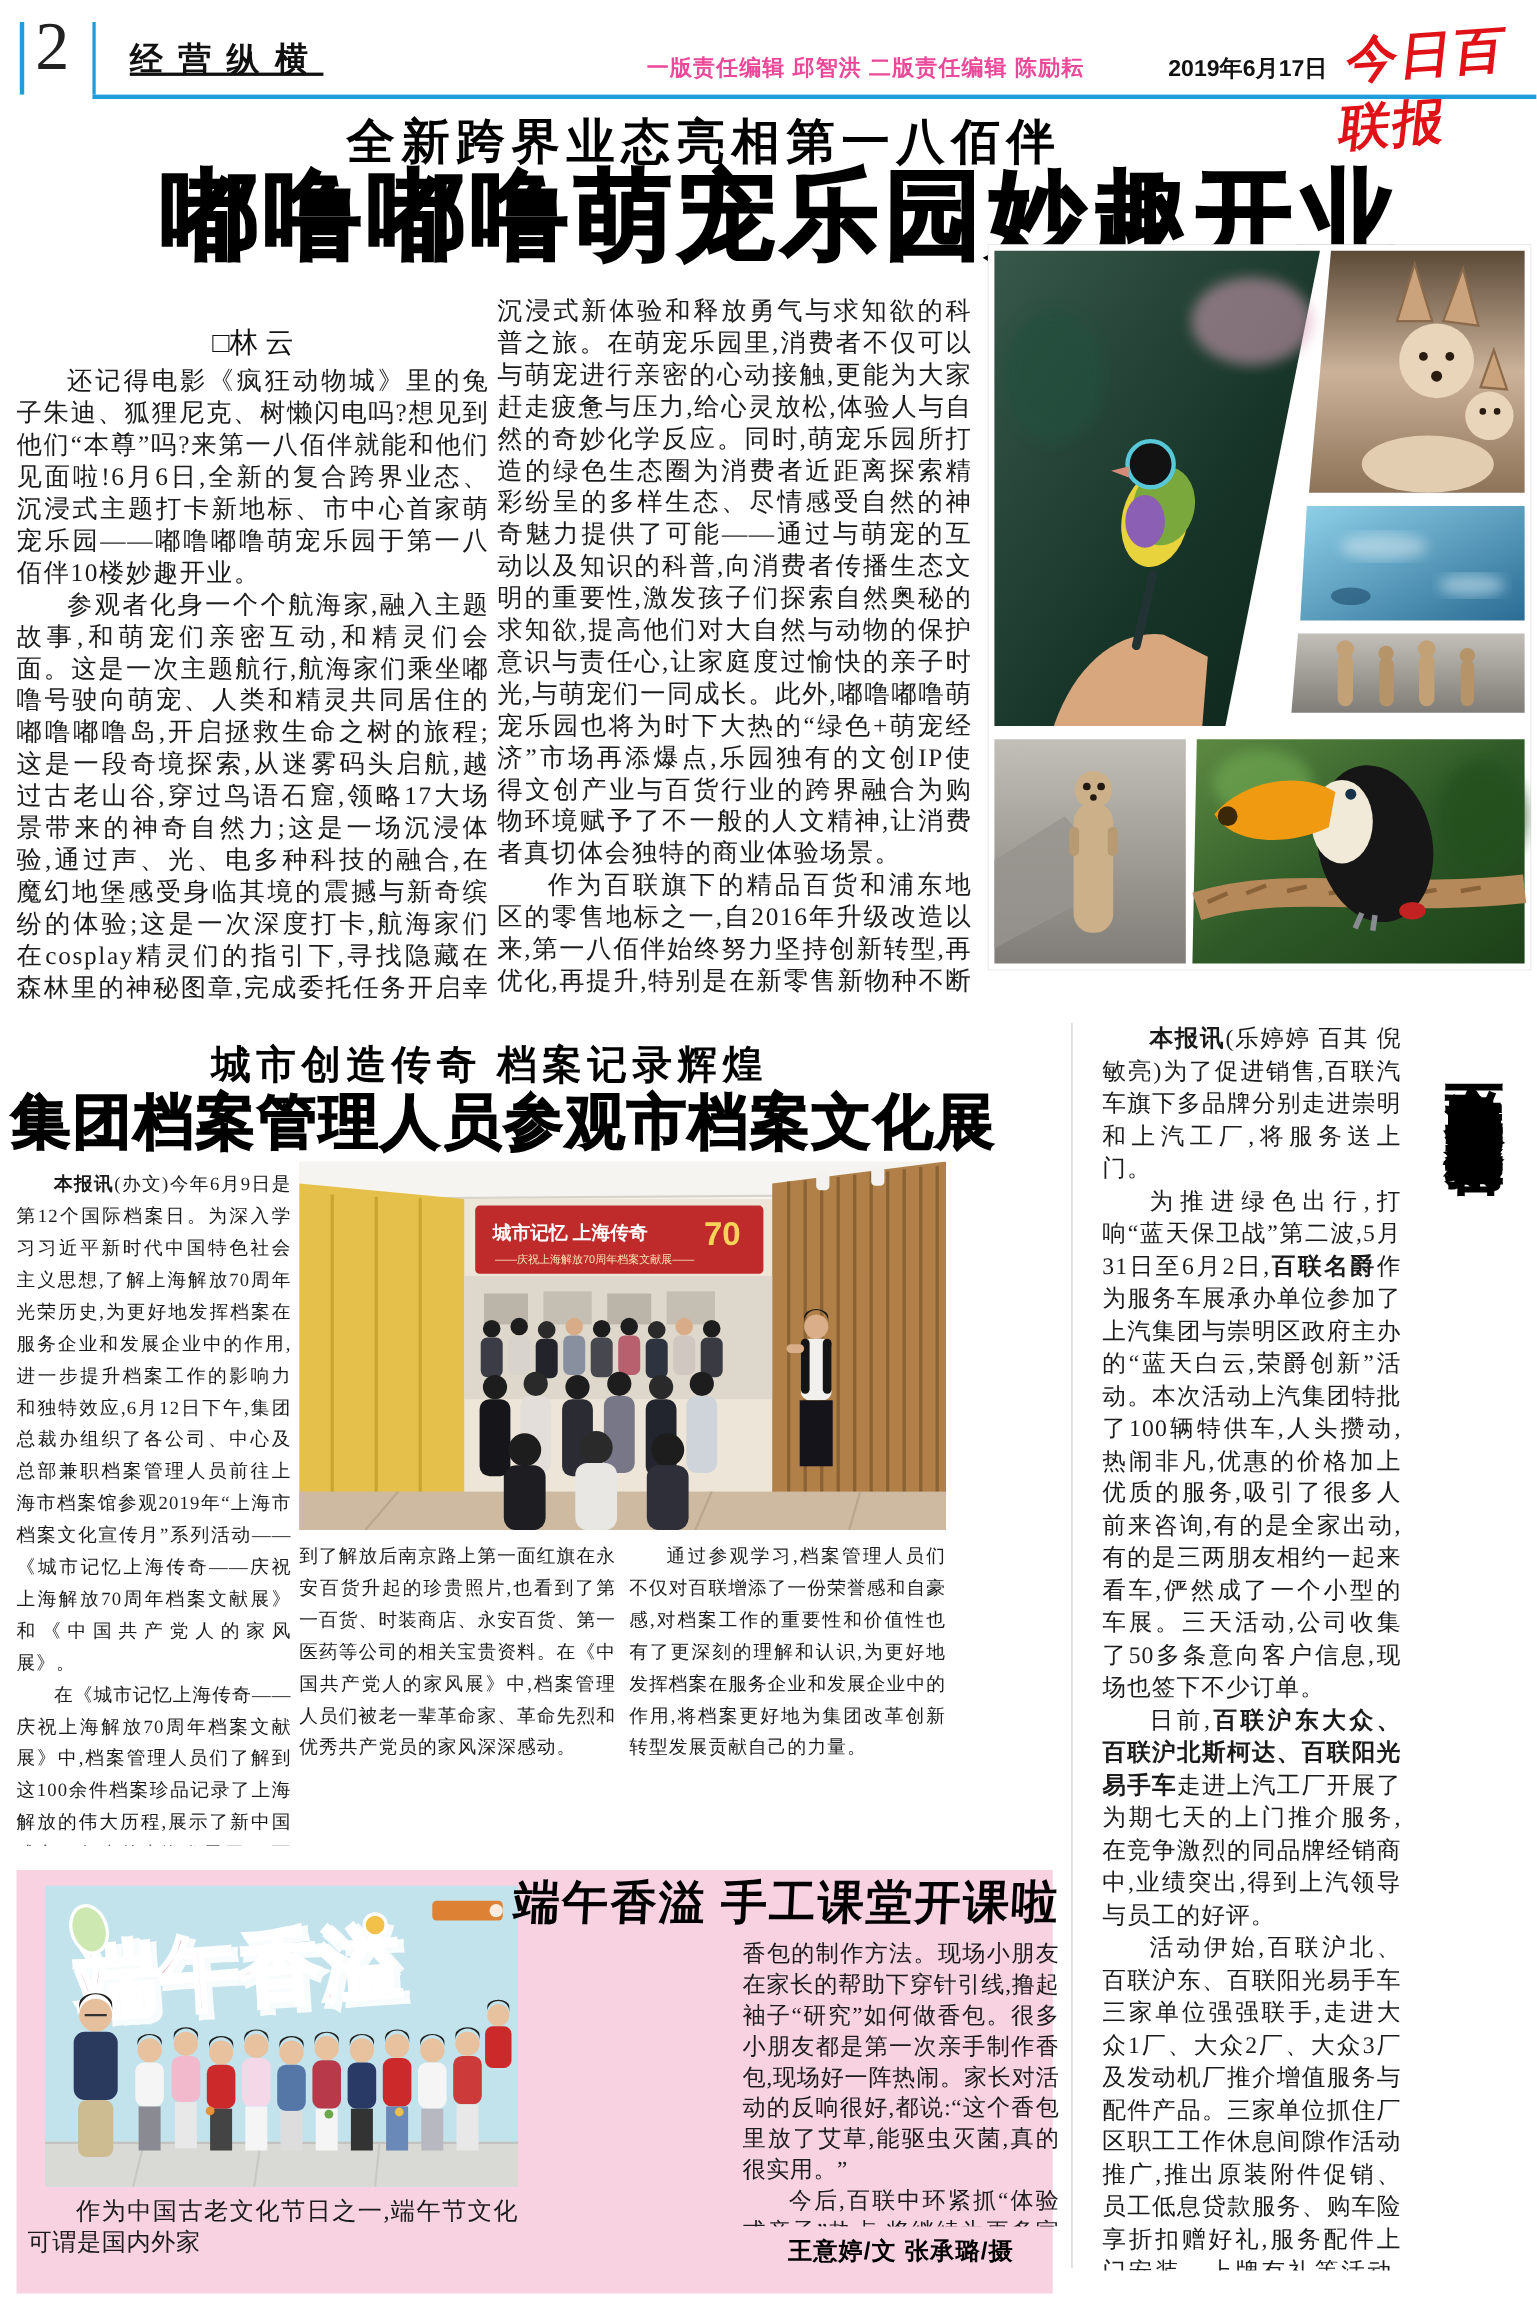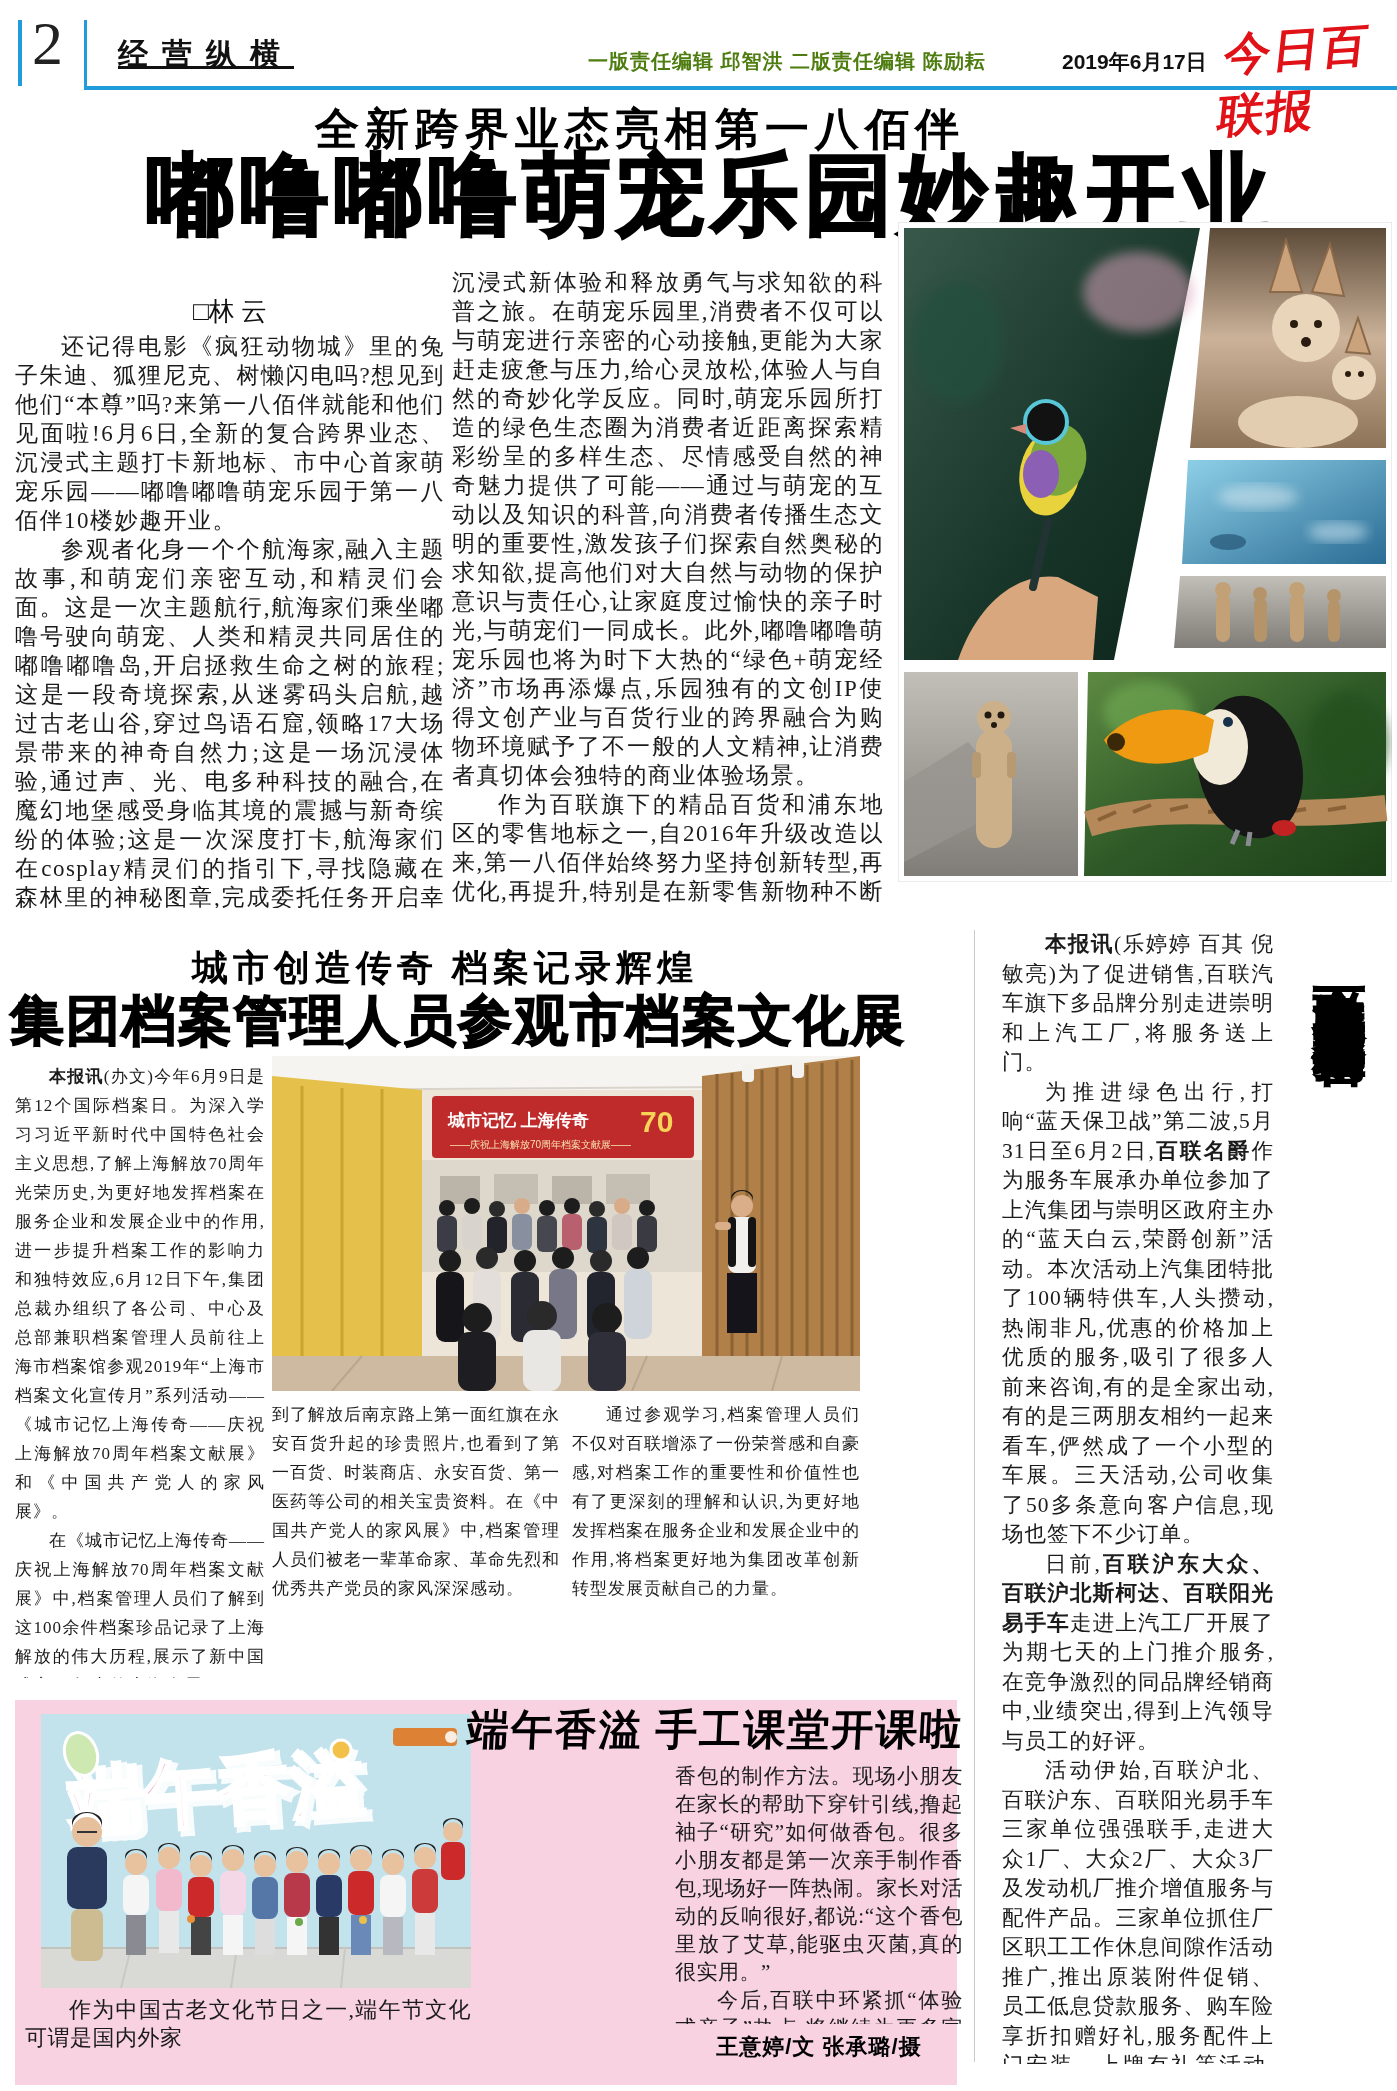--- a/index.html
+++ b/index.html
@@ -5,21 +5,21 @@
   html,body{margin:0;padding:0;background:#ffffff;}
   .page{position:relative;width:1397px;height:2091px;background:#fff;overflow:hidden;
         font-family:"Liberation Serif","DejaVu Serif",serif;color:#1b1b1b;}
   .abs{position:absolute;}
   .sans{font-family:"Liberation Sans","DejaVu Sans",sans-serif;}
 
   
   .blue-bar{background:#1f9cd9;}
   .page-num{font-size:62px;color:#222;font-family:"Liberation Serif",serif;}
   .section-title{font-size:30px;font-weight:bold;letter-spacing:14px;color:#111;text-decoration:underline;}
-  .editors{font-size:20px;font-weight:bold;color:#4d7c0f;letter-spacing:1px;}
+  .editors{font-size:20px;font-weight:bold;color:#ec4899;letter-spacing:1px;}
   .issue-date{font-size:21px;font-weight:bold;color:#111;}
   .masthead{font-size:46px;font-weight:bold;color:#e01218;
             transform:skewX(-10deg) rotate(-4deg);letter-spacing:2px;}
 
   
   .kicker{font-weight:bold;text-align:center;color:#000;}
   .big-head{font-family:"Liberation Sans","DejaVu Sans",sans-serif;font-weight:900;color:#000;
             text-align:center;white-space:nowrap;}
   .bodycol{text-align:justify;overflow:hidden;}
   .bodycol p{margin:0;text-indent:2em;}

